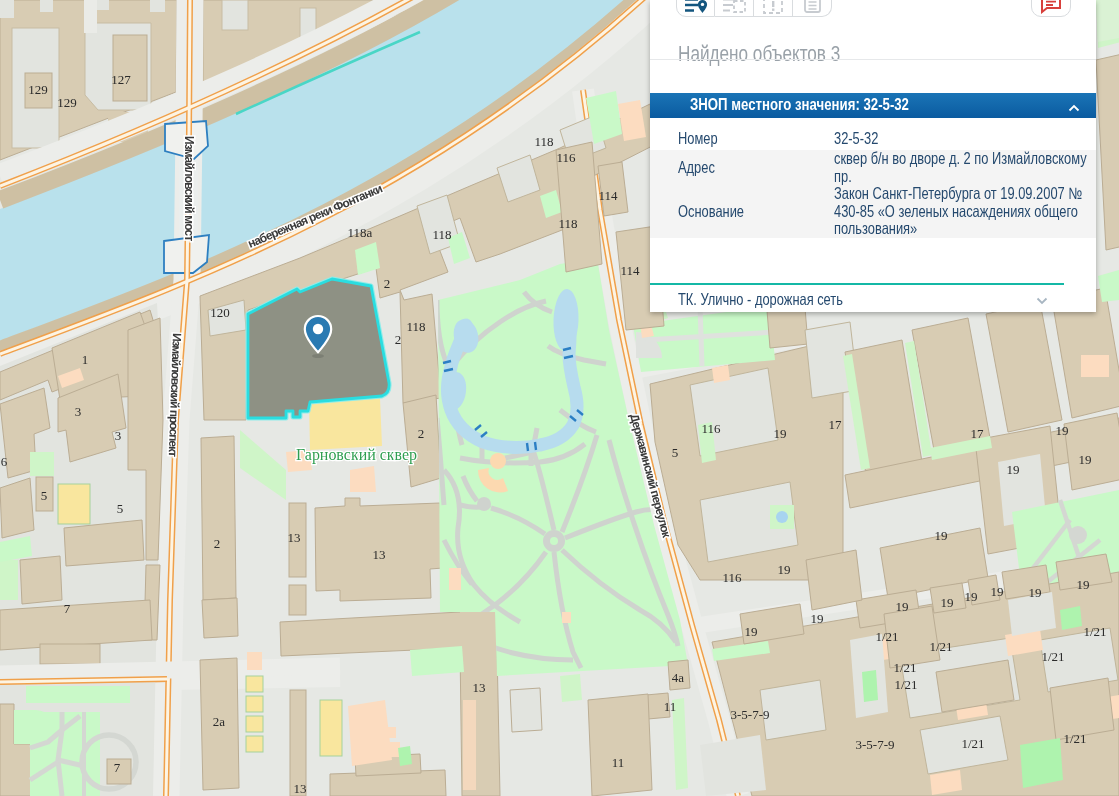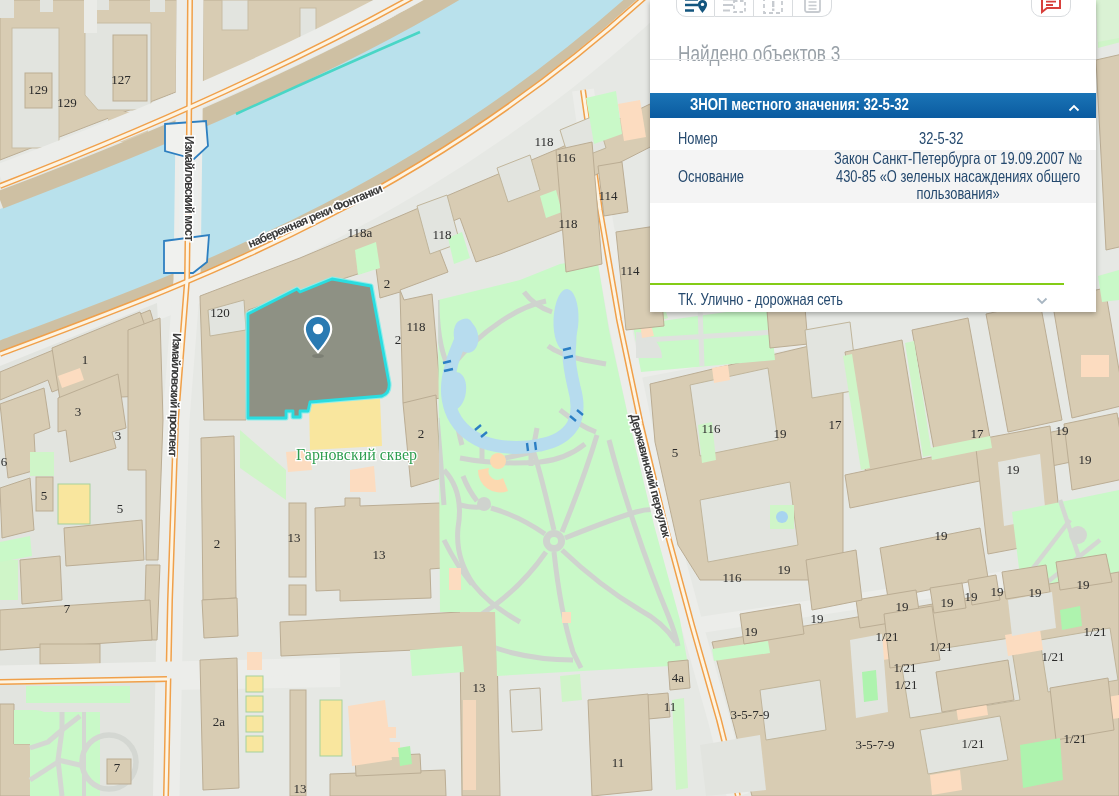--- a/index.html
+++ b/index.html
@@ -23,25 +23,25 @@
   .sep{position:absolute;left:0;top:59px;width:446px;border-top:1px solid #e6e8ea;}
   .row1{position:absolute;left:0;top:60px;width:446px;height:33px;}
   .row1 .t{position:absolute;left:28px;top:7px;font-size:16.5px;color:#25496e;}
   .chev{position:absolute;right:16px;color:#a8b6c2;font-size:12px;}
   .bluebar{position:absolute;left:0;top:93px;width:446px;height:25px;
            background:linear-gradient(#1a74b6,#0b5ba0);color:#fff;}
   .bluebar .t{position:absolute;left:28px;top:2px;font-size:16.5px;font-weight:bold;margin-left:12px;}
   table.info{position:absolute;left:0;top:127px;width:446px;border-collapse:collapse;
              font-size:16.5px;color:#25496e;table-layout:fixed;}
   table.info td{padding:0 0 0 28px;vertical-align:middle;line-height:17.5px;}
-  table.info td.v{padding-left:0;padding-right:36px;text-align:center;}
+  table.info td.v{padding-left:0;padding-right:36px;}
   table.info tr.g{background:#f4f4f4;}
   table.info td.l{width:184px;box-sizing:border-box;}
   table.info tr.r1{height:23px;margin-top:40px;} table.info tr.r2{height:35px;} table.info tr.r3{height:51px;}
-  .tk{position:absolute;left:0;top:283px;width:414px;height:27px;border-top:2px solid #84cc16;}
+  .tk{position:absolute;left:0;top:283px;width:414px;height:27px;border-top:2px solid #14b8a6;}
   .tk .t{position:absolute;left:28px;top:5px;font-size:16.5px;color:#25496e;}
   svg text{font-family:"Liberation Serif",serif;fill:#2b2b2b;}
   .sn{font-family:"Liberation Sans",sans-serif;font-size:12px;fill:#3a3a3a;
       stroke:#ffffff;stroke-width:3px;paint-order:stroke;font-weight:bold;}
 </style>
 </head>
 <body>
 <div id="map">
 <svg width="1119" height="796" viewBox="0 0 1119 796">
   <rect x="0" y="0" width="1119" height="796" fill="#e6e8e4"></rect>
@@ -484,20 +484,24 @@
       <span class="chev" style="top:8px"><svg width="12" height="8" viewBox="0 0 12 8">
           <path d="M1.5,6.5 L6,2 L10.5,6.5" fill="none" stroke="#ffffff" stroke-width="1.8"></path>
         </svg></span>
     </div>
   <table class="info">
     <tbody>
         <tr class="r1">
           <td class="l"><span class="cx">Номер</span></td>
           <td class="v"><span class="cx">32-5-32</span></td>
         </tr>
+    <tr class="g r2">
+          <td class="l"><span class="cx">Адрес</span></td>
+          <td class="v"><span class="cx">сквер б/н во дворе д. 2 по Измайловскому<br>пр.</span></td>
+        </tr>
     <tr class="g r3">
           <td class="l"><span class="cx">Основание</span></td>
           <td class="v"><span class="cx">Закон Санкт-Петербурга от 19.09.2007 №<br>430-85 «О зеленых насаждениях общего<br>пользования»</span></td>
         </tr>
   </tbody>
     </table>
   <div class="tk">
       <span class="t"><span class="cx">ТК. Улично - дорожная сеть</span></span>
       <span class="chev" style="top:9px"><svg width="12" height="8" viewBox="0 0 12 8">
           <path d="M1.5,1.5 L6,6 L10.5,1.5" fill="none" stroke="#a8b6c2" stroke-width="1.8"></path>

